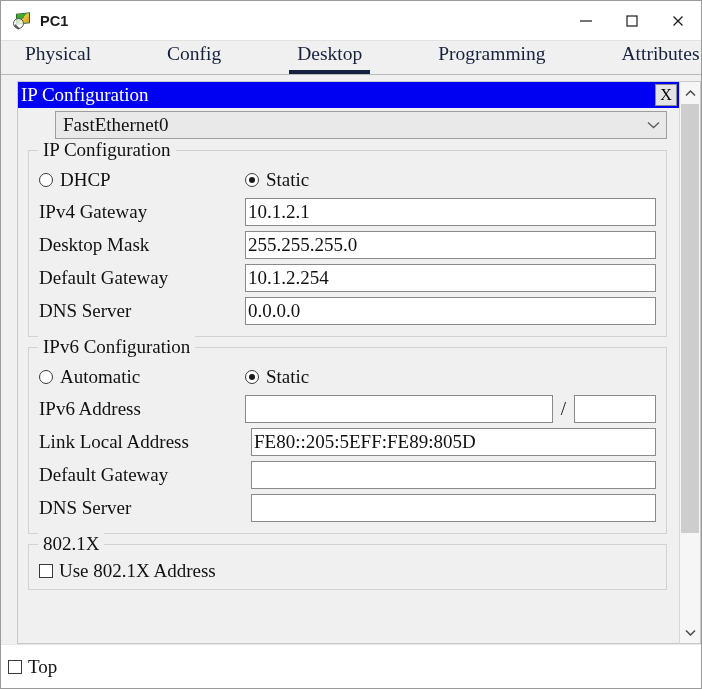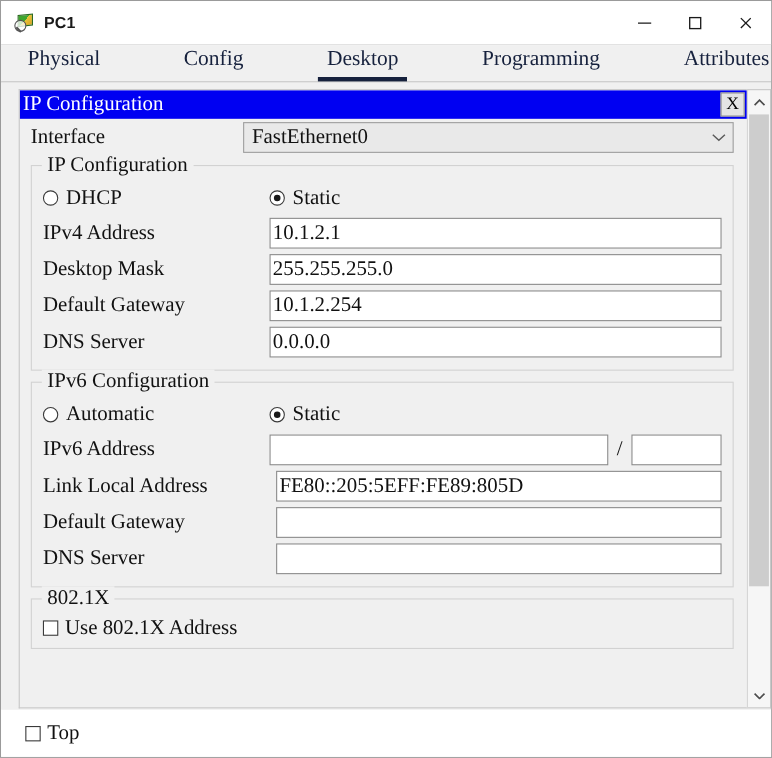--- a/index.html
+++ b/index.html
@@ -257,21 +257,21 @@
     width: 18px;
     height: 83%;
     background: #cdcdcd;
   }
 
   
   #footer {
     flex: 0 0 44px;
     background: #ffffff;
     display: flex; align-items: center;
-    padding-left: 22px;
+    padding-left: 7px;
     border-top: 1px solid #e8e8e8;
   }
 </style>
 </head>
 <body>
 
 <div id="window">
 
   <div id="titlebar">
     <div id="app-icon">
@@ -311,21 +311,20 @@
   <div id="content-wrap">
 
     <div id="panel">
 
       <div id="dlg-title">
         <div id="dlg-title-text">IP Configuration</div>
         <div id="dlg-close">X</div>
       </div>
 
       <div id="iface-row">
-        <div id="iface-label">Interface</div>
         <div id="iface-select">
           <span>FastEthernet0</span>
           <span class="chev">
             <svg width="13" height="8" viewBox="0 0 13 8">
                 <polyline points="1,1.5 6.5,6.5 12,1.5" fill="none" stroke="#5a5a5a" stroke-width="1.3"></polyline>
               </svg>
           </span>
         </div>
       </div>
 
@@ -338,21 +337,21 @@
               <span class="radio"></span>
               <span class="radio-label">DHCP</span>
             </div>
             <div class="radio-item second">
               <span class="radio checked"></span>
               <span class="radio-label">Static</span>
             </div>
           </div>
 
           <div class="row">
-            <div class="lbl">IPv4 Address</div>
+            <div class="lbl">IPv4 Gateway</div>
             <div class="field">10.1.2.1</div>
           </div>
 
           <div class="row">
             <div class="lbl">Desktop Mask</div>
             <div class="field">255.255.255.0</div>
           </div>
 
           <div class="row">
             <div class="lbl">Default Gateway</div>

